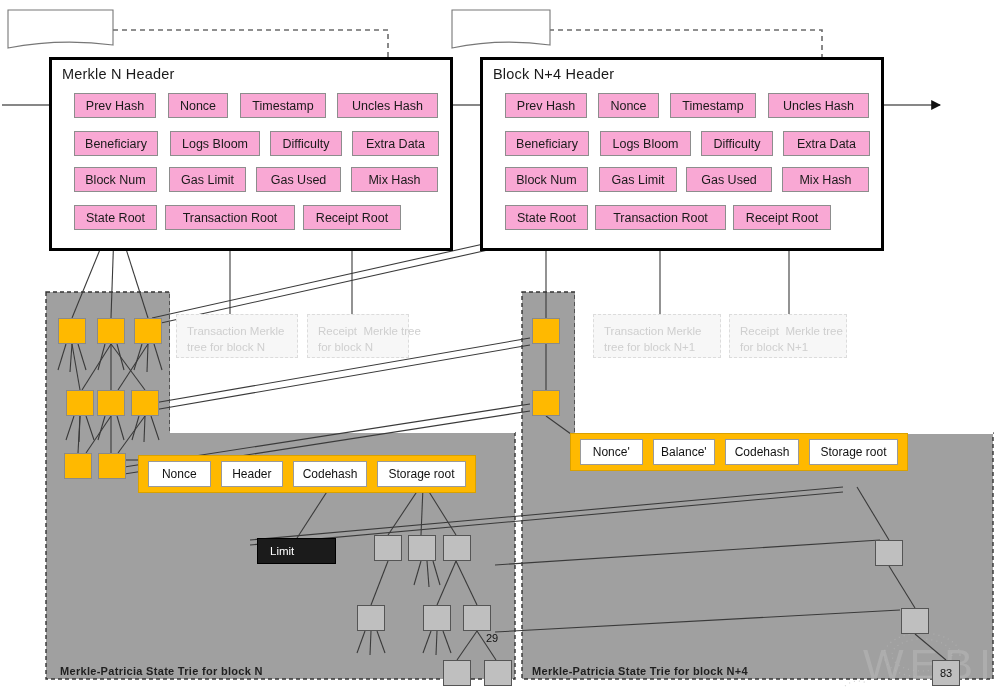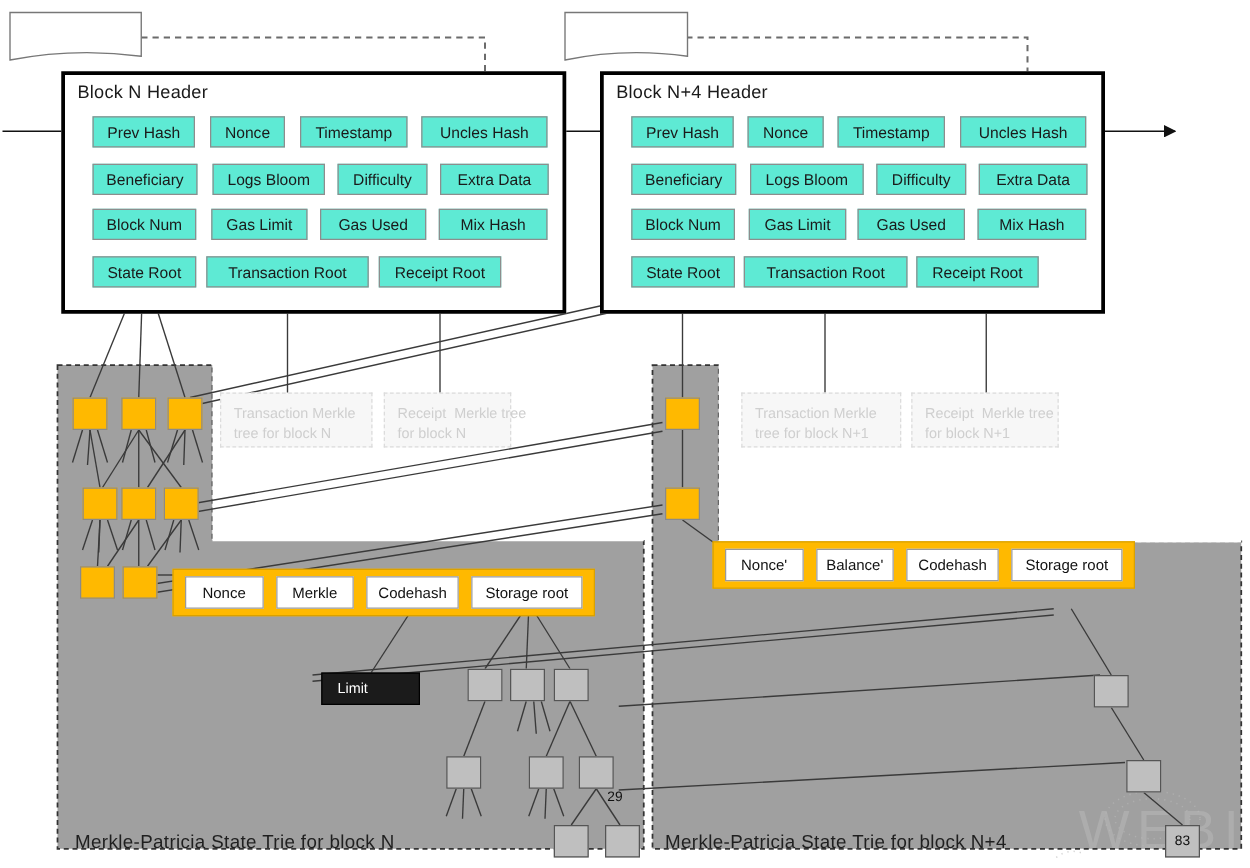--- a/index.html
+++ b/index.html
@@ -6,28 +6,28 @@
   body{width:1000px;height:694px;font-family:"Liberation Sans",sans-serif;overflow:hidden;}
   #stage{position:relative;width:1000px;height:694px;}
   svg.layer{position:absolute;left:0;top:0;width:1000px;height:694px;}
   #svg-bg{z-index:1;}
   #svg-links{z-index:3;}
   #svg-fg{z-index:6;}
   .abs{position:absolute;}
   
   .hdr-box{border:3px solid #000;background:#fff;z-index:4;}
   .hdr-title{position:absolute;font-size:14.5px;color:#1a1a1a;letter-spacing:.2px;white-space:nowrap;}
-  .field{position:absolute;border:1.4px solid #8d8d8d;background:#5eead4;display:flex;align-items:center;
+  .field{position:absolute;border:1.4px solid #8d8d8d;background:#f9a8d4;display:flex;align-items:center;
          justify-content:center;font-size:12.5px;color:#1a1a1a;white-space:nowrap;box-sizing:border-box;}
   .callout-text{position:absolute;font-style:italic;font-size:11px;color:#111;line-height:14px;white-space:pre;}
   
   .mk-ph{position:absolute;border:1px dashed #dcdcdc;background:#f7f7f7;color:#cfcfcf;font-size:11.5px;
          line-height:16px;padding:8px 10px;box-sizing:border-box;z-index:4;white-space:pre;}
   
-  .trie-label{position:absolute;font-size:15px;color:#1f1f1f;letter-spacing:.3px;white-space:nowrap;z-index:5;}
+  .trie-label{position:absolute;font-size:11px;color:#1f1f1f;letter-spacing:.3px;white-space:nowrap;z-index:5;font-weight:bold;}
   
   .acct{position:absolute;background:#FFB900;border:1px solid #d9a100;z-index:5;display:flex;align-items:center;gap:10px;padding:0 9px;box-sizing:border-box;}
   .acct-cell{background:#fff;border:1.3px solid #9a9a9a;height:26px;display:flex;align-items:center;justify-content:center;
              font-size:12px;color:#111;white-space:nowrap;box-sizing:border-box;}
   
   .codebox{position:absolute;background:#1b1b1b;border:1px solid #000;color:#fff;font-size:11.5px;
            display:flex;align-items:center;padding-left:12px;box-sizing:border-box;z-index:5;}
   
   .node{position:absolute;box-sizing:border-box;z-index:5;}
   .node.orange{background:#FFB900;border:1.5px solid #8a8a8a;}
@@ -166,21 +166,21 @@
       <path d="M8,10 L113,10 L113,45 Q60,38 8,48 Z"></path>
       <path d="M452,10 L550,10 L550,45 Q500,38 452,48 Z"></path>
     </g>
   </svg>
   <div class="callout-text" style="left:16px;top:16px;">List of uncle block
 headers</div>
   <div class="callout-text" style="left:459px;top:16px;">List of uncle block
 headers</div>
 
   <div class="hdr-box abs" style="left:49px;top:57px;width:398px;height:188px;"></div>
-  <div class="hdr-title" style="left:62px;top:66px;z-index:5;">Block N Header</div>
+  <div class="hdr-title" style="left:62px;top:66px;z-index:5;">Merkle N Header</div>
 
   <div class="field" style="left:74px;top:93px;width:82px;height:25px;z-index:5;">Prev Hash</div>
   <div class="field" style="left:168px;top:93px;width:60px;height:25px;z-index:5;">Nonce</div>
   <div class="field" style="left:240px;top:93px;width:86px;height:25px;z-index:5;">Timestamp</div>
   <div class="field" style="left:337px;top:93px;width:101px;height:25px;z-index:5;">Uncles Hash</div>
 
   <div class="field" style="left:74px;top:131px;width:84px;height:25px;z-index:5;">Beneficiary</div>
   <div class="field" style="left:170px;top:131px;width:90px;height:25px;z-index:5;">Logs Bloom</div>
   <div class="field" style="left:270px;top:131px;width:72px;height:25px;z-index:5;">Difficulty</div>
   <div class="field" style="left:352px;top:131px;width:87px;height:25px;z-index:5;">Extra Data</div>
@@ -237,21 +237,21 @@
   <div class="node orange" style="left:131px;top:390px;width:28px;height:26px;"></div>
 
   <div class="node orange" style="left:64px;top:453px;width:28px;height:26px;"></div>
   <div class="node orange" style="left:98px;top:453px;width:28px;height:26px;"></div>
 
   <div class="node orange" style="left:532px;top:318px;width:28px;height:26px;"></div>
   <div class="node orange" style="left:532px;top:390px;width:28px;height:26px;"></div>
 
   <div class="acct" style="left:138px;top:455px;width:338px;height:38px;">
     <div class="acct-cell" style="width:66px">Nonce</div>
-    <div class="acct-cell" style="width:66px">Merkle</div>
+    <div class="acct-cell" style="width:66px">Header</div>
     <div class="acct-cell" style="width:78px">Codehash</div>
     <div class="acct-cell" style="width:94px">Storage root</div>
   </div>
 
   <div class="acct" style="left:570px;top:433px;width:338px;height:38px;">
     <div class="acct-cell" style="width:66px">Nonce'</div>
     <div class="acct-cell" style="width:66px">Balance'</div>
     <div class="acct-cell" style="width:78px">Codehash</div>
     <div class="acct-cell" style="width:94px">Storage root</div>
   </div>

